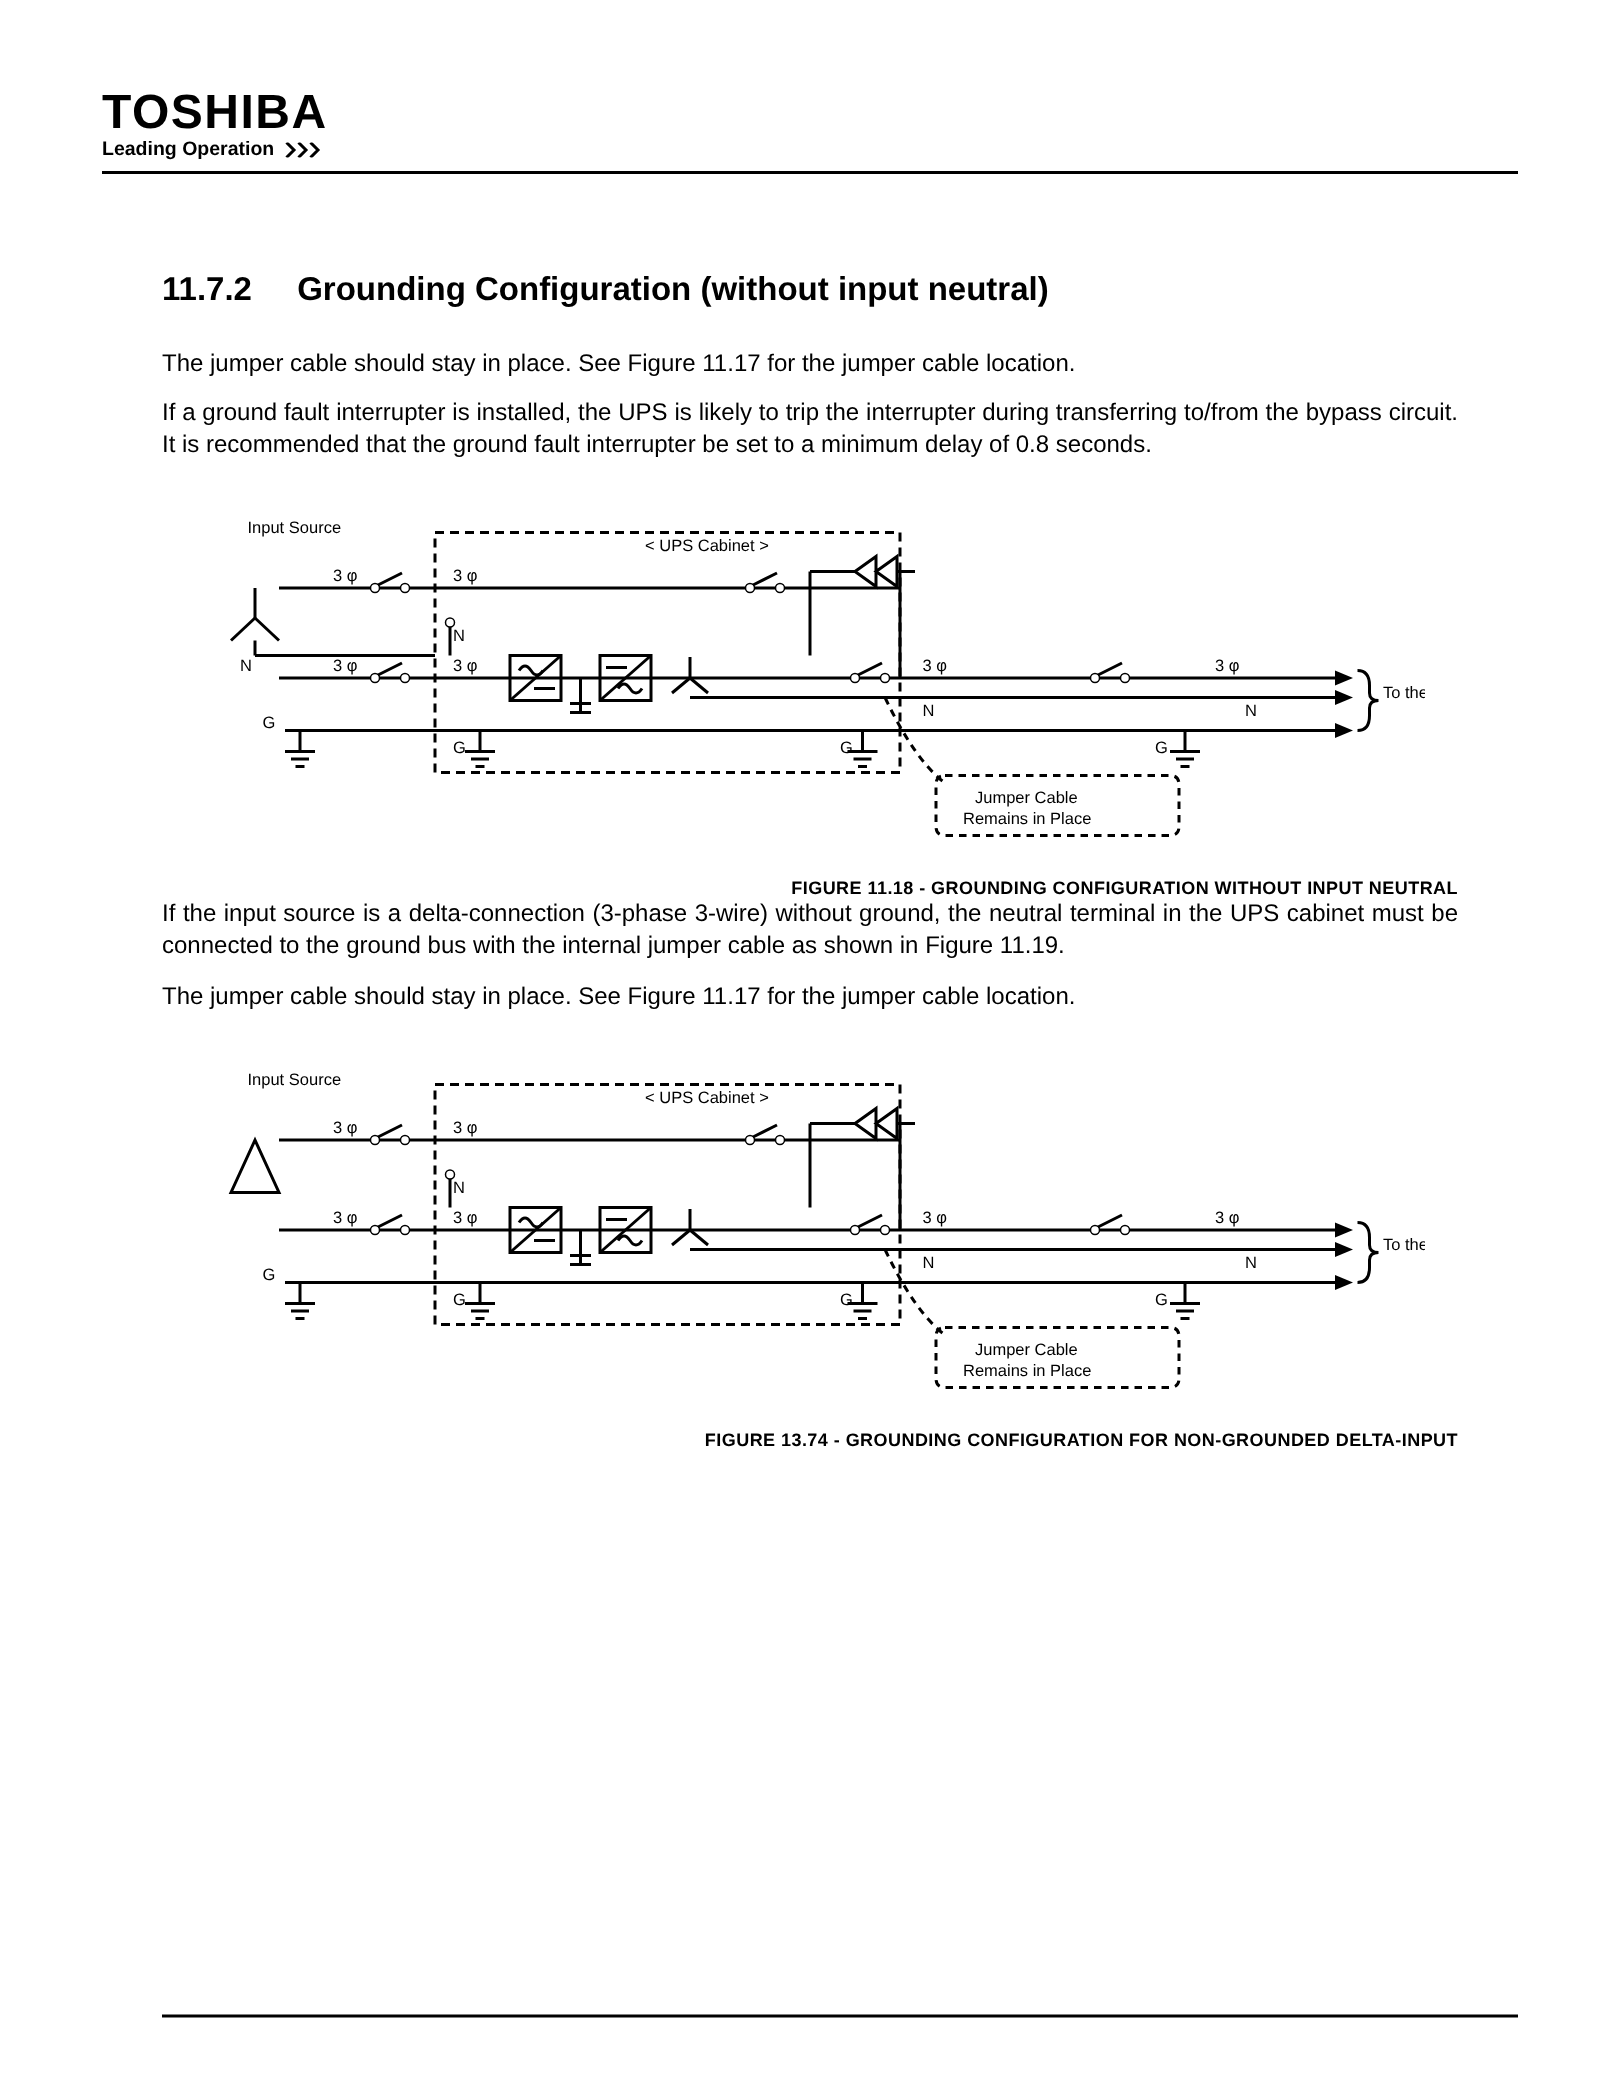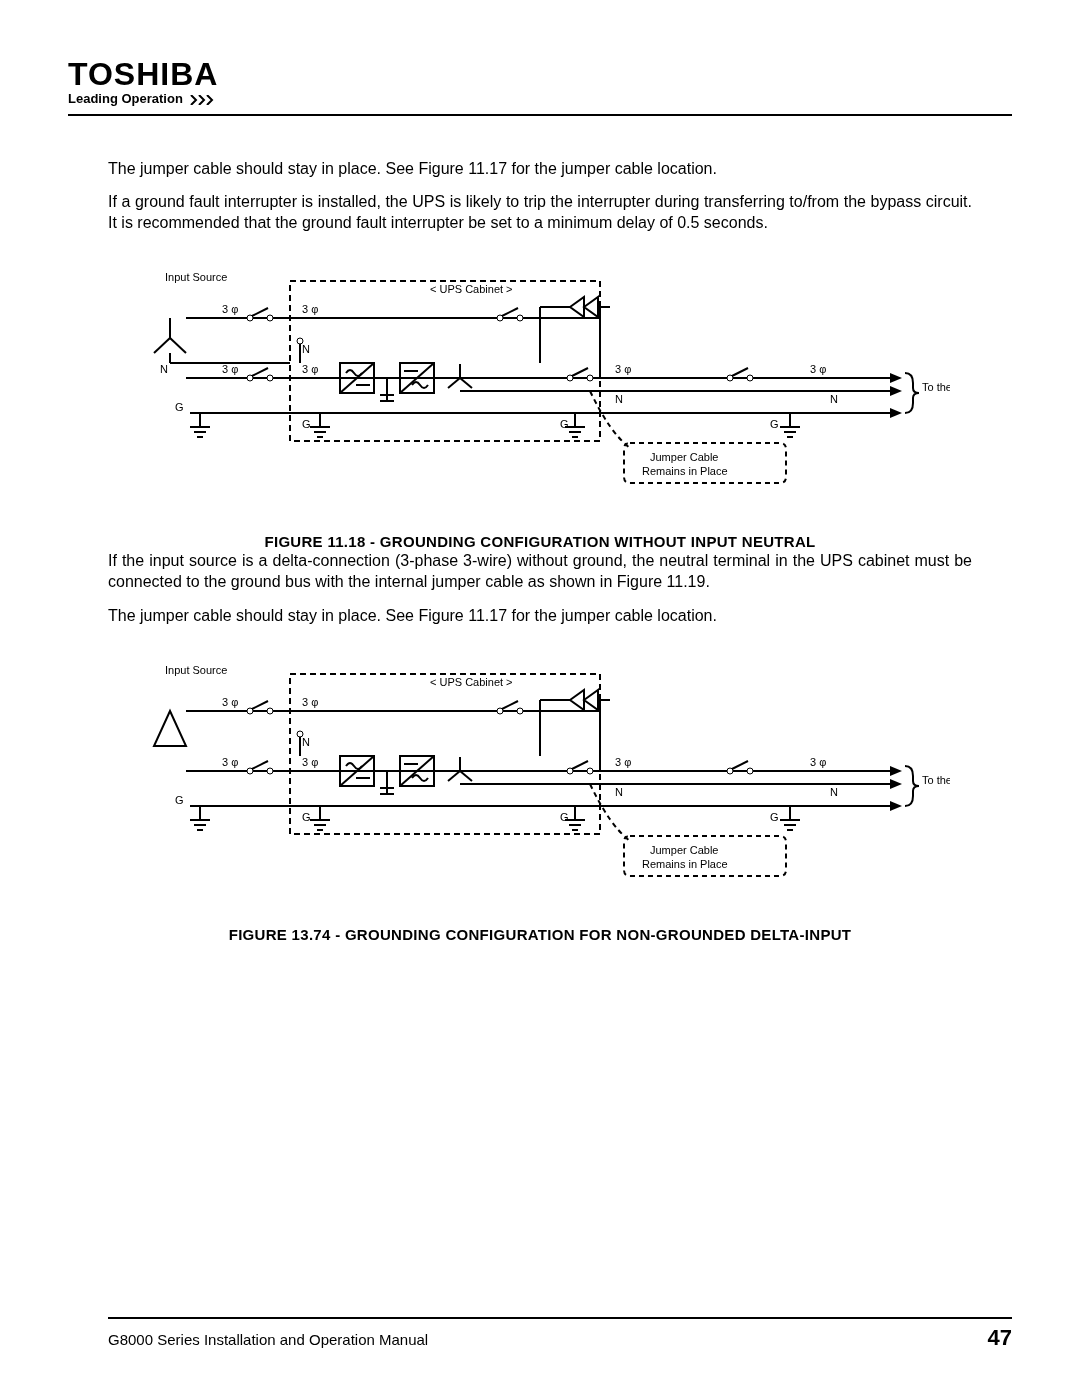--- a/index.html
+++ b/index.html
@@ -6,21 +6,21 @@
   .page{width:1080px;height:1397px;position:relative;box-sizing:border-box;padding:56px 68px 28px 68px}
   .brand{font-weight:900;font-size:32px;letter-spacing:1px;font-family:Arial,Helvetica,sans-serif}
   .tagline{font-size:13px;font-weight:700;margin-top:-2px}
   .chev{display:inline-block;vertical-align:middle;margin-left:4px}
   hr.rule{border:none;border-top:2px solid #000;margin:8px 0 0 0;width:944px}
   .content{padding:42px 40px 0 40px}
   h2.sec{font-size:22px;font-weight:700;margin:22px 0 26px 0}
   .secnum{display:inline-block;width:84px}
   p.body{font-size:16px;line-height:1.32;margin:0 0 12px 0;text-align:justify}
   .figure{width:820px;height:230px;margin:30px auto 0 auto}
-  .figcap{text-align:center;font-weight:700;font-size:15px;margin-top:40px;letter-spacing:.3px}
+  .figcap{text-align:right;font-weight:700;font-size:12px;margin-top:18px;letter-spacing:.3px}
   .footer{position:absolute;left:108px;right:68px;bottom:46px}
   hr.frule{border:none;border-top:2px solid #000;margin:0 0 6px 0}
   .footrow{display:flex;justify-content:space-between;align-items:baseline}
   .footleft{font-size:15px}
   .pgnum{font-size:22px;font-weight:700}
   svg{display:block}
 </style>
 </head>
 <body>
 
@@ -36,22 +36,26 @@
           <polyline points="9,0 14,5 9,10" fill="none" stroke="#000" stroke-width="2"></polyline>
           <polyline points="17,0 22,5 17,10" fill="none" stroke="#000" stroke-width="2"></polyline>
         </svg>
       </span>
     </div>
   </div>
   <hr class="rule">
 
   <div class="content">
 
+    <h2 class="sec">
+      <span class="secnum">11.7.2</span>
+      <span>Grounding Configuration (without input neutral)</span>
+    </h2>
     <p class="body">The jumper cable should stay in place. See Figure 11.17 for the jumper cable location.</p>
-    <p class="body">If a ground fault interrupter is installed, the UPS is likely to trip the interrupter during transferring to/from the bypass circuit. It is recommended that the ground fault interrupter be set to a minimum delay of 0.5 seconds.</p>
+    <p class="body">If a ground fault interrupter is installed, the UPS is likely to trip the interrupter during transferring to/from the bypass circuit. It is recommended that the ground fault interrupter be set to a minimum delay of 0.8 seconds.</p>
 
     <div class="figure">
       <svg viewBox="0 0 820 230" width="820" height="230">
         <style>
           .l{stroke:#000;stroke-width:2;fill:none}
           .t{font-family:Arial;font-size:12px}
           .ts{font-family:Arial;font-size:11px}
         </style>
 
         <text class="ts" x="35" y="18">Input Source</text>
@@ -293,19 +297,15 @@
         <path class="l" d="M775 110 q8 0 8 10 v5 q0 5 6 5 q-6 0 -6 5 v5 q0 10 -8 10"></path>
         <text class="ts" x="792" y="128">To the Load</text>
       </svg>
     </div>
     <div class="figcap">FIGURE 13.74 - GROUNDING CONFIGURATION FOR NON-GROUNDED DELTA-INPUT</div>
 
   </div>
 
   <div class="footer">
     <hr class="frule">
-    <div class="footrow">
-      <span class="footleft">G8000 Series Installation and Operation Manual</span>
-      <span class="pgnum">47</span>
-    </div>
   </div>
 
 </div>
 
 </body></html>

